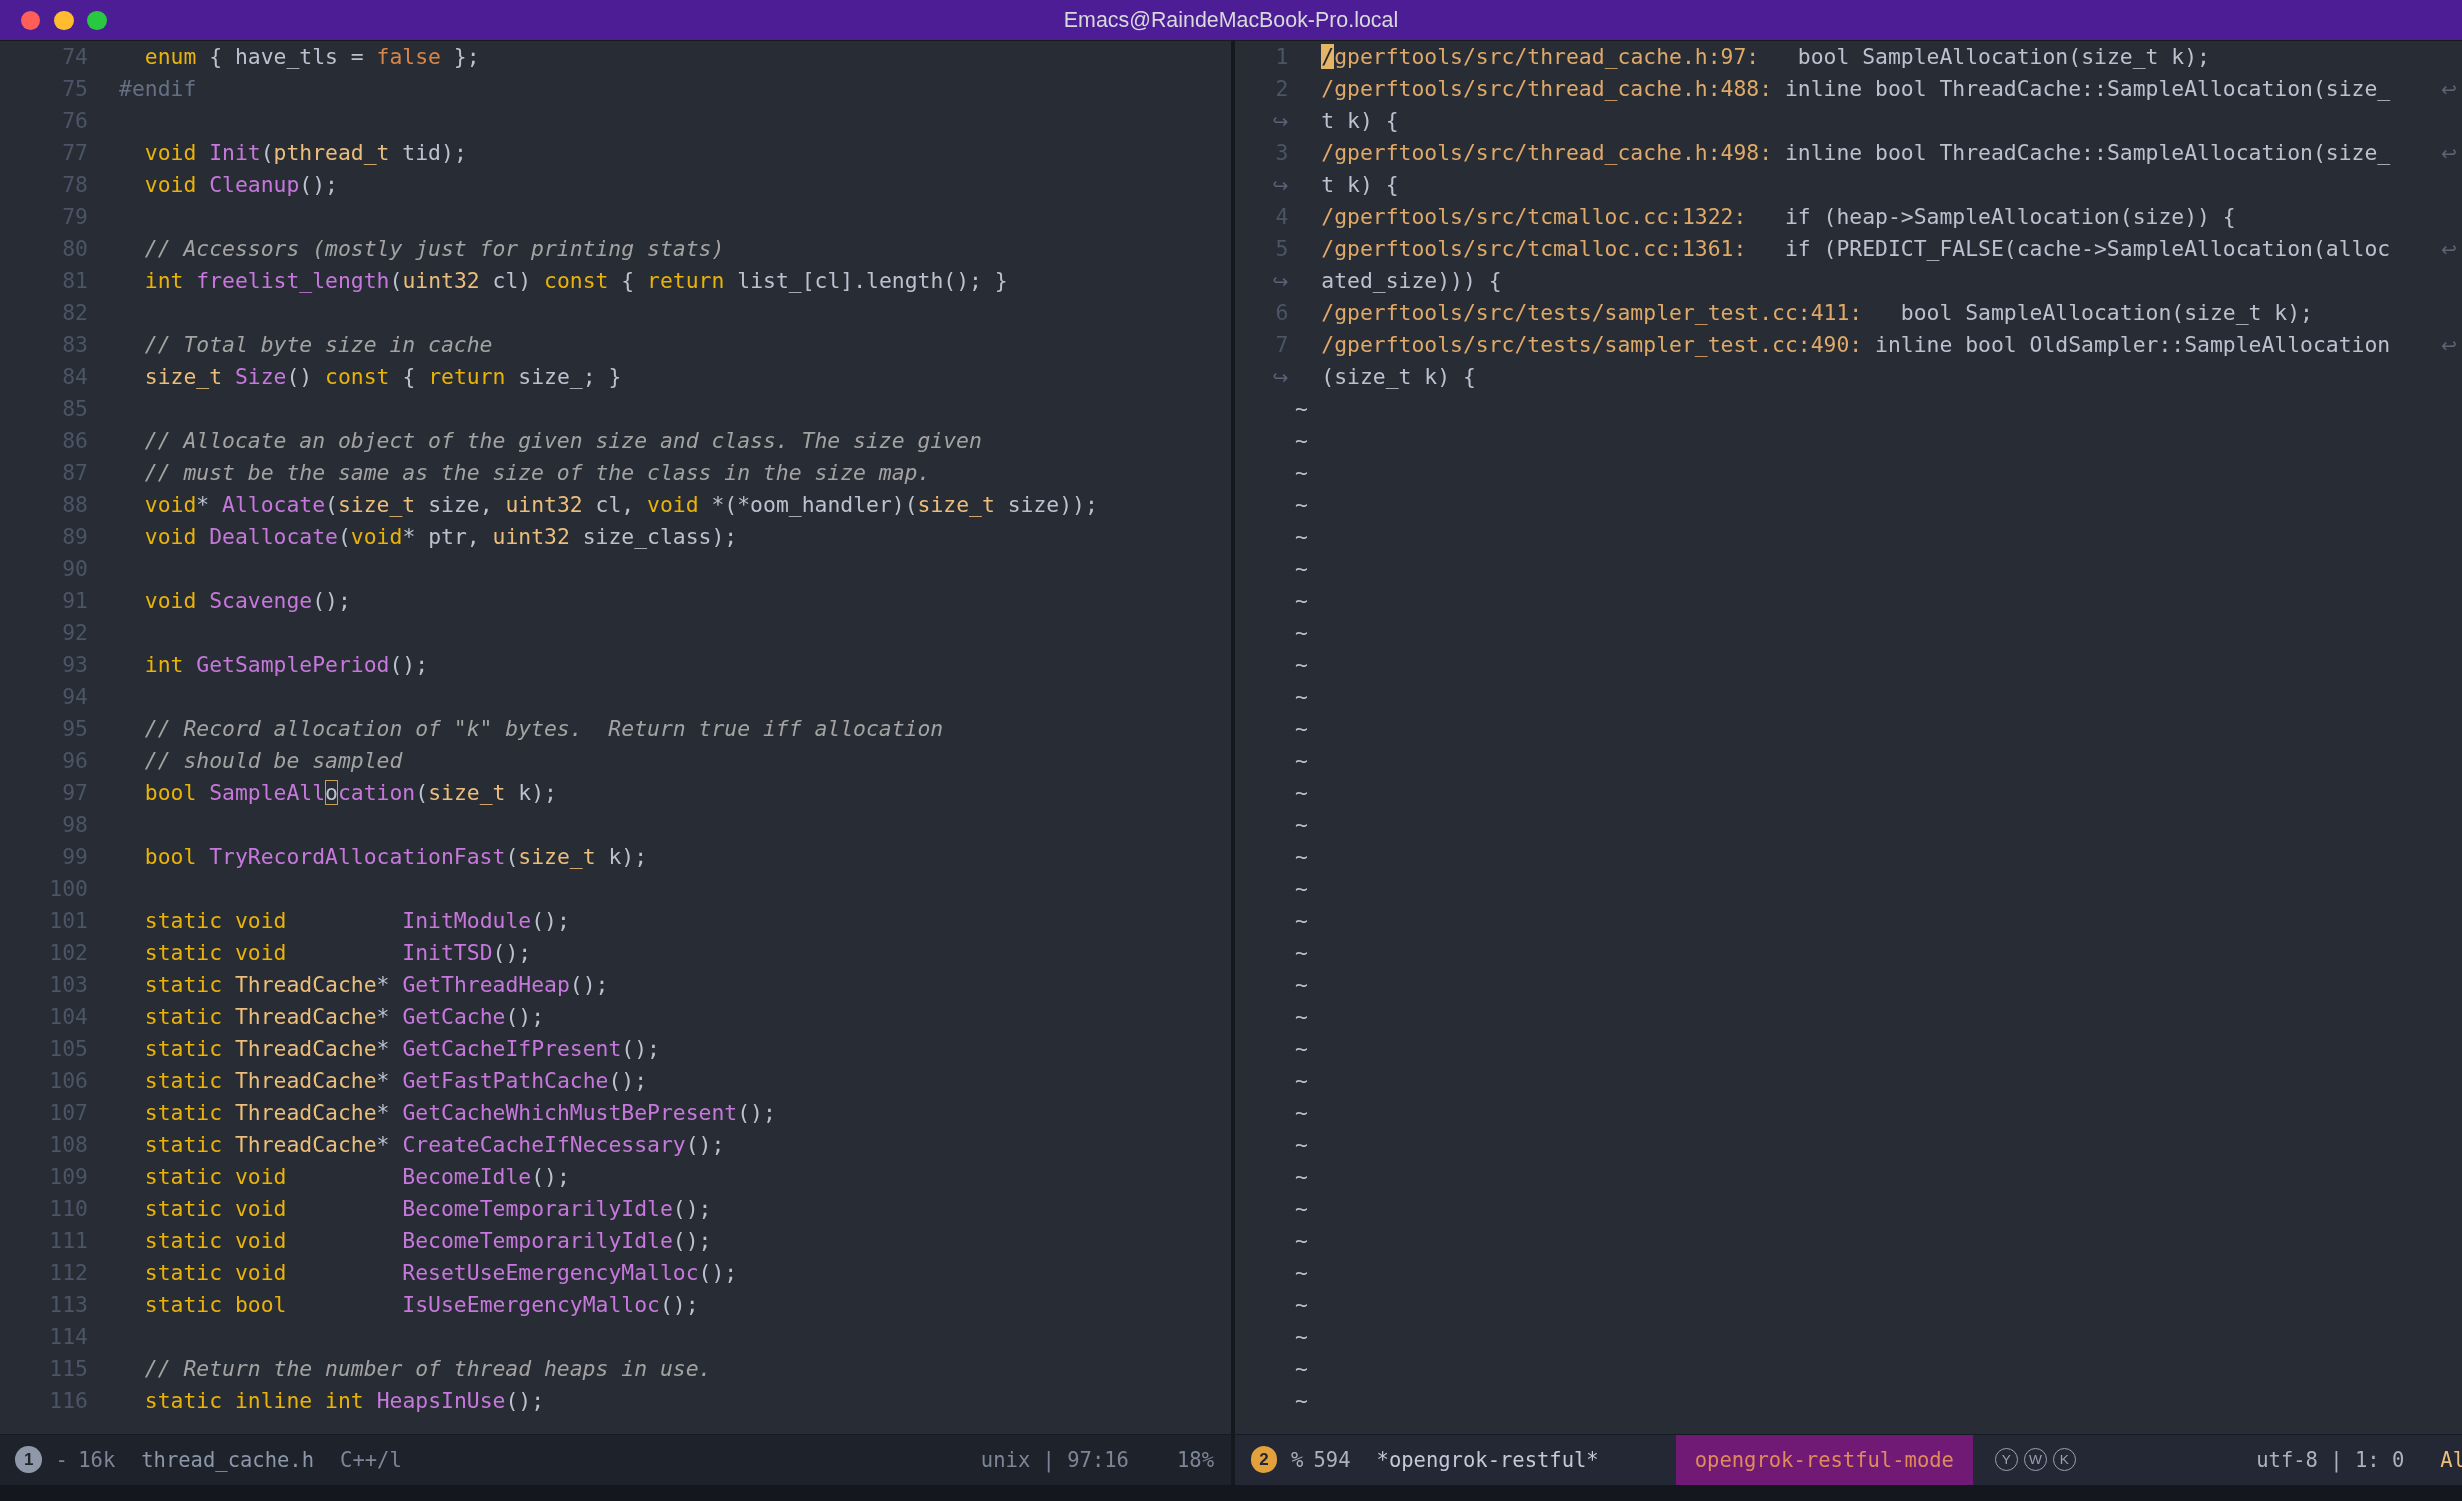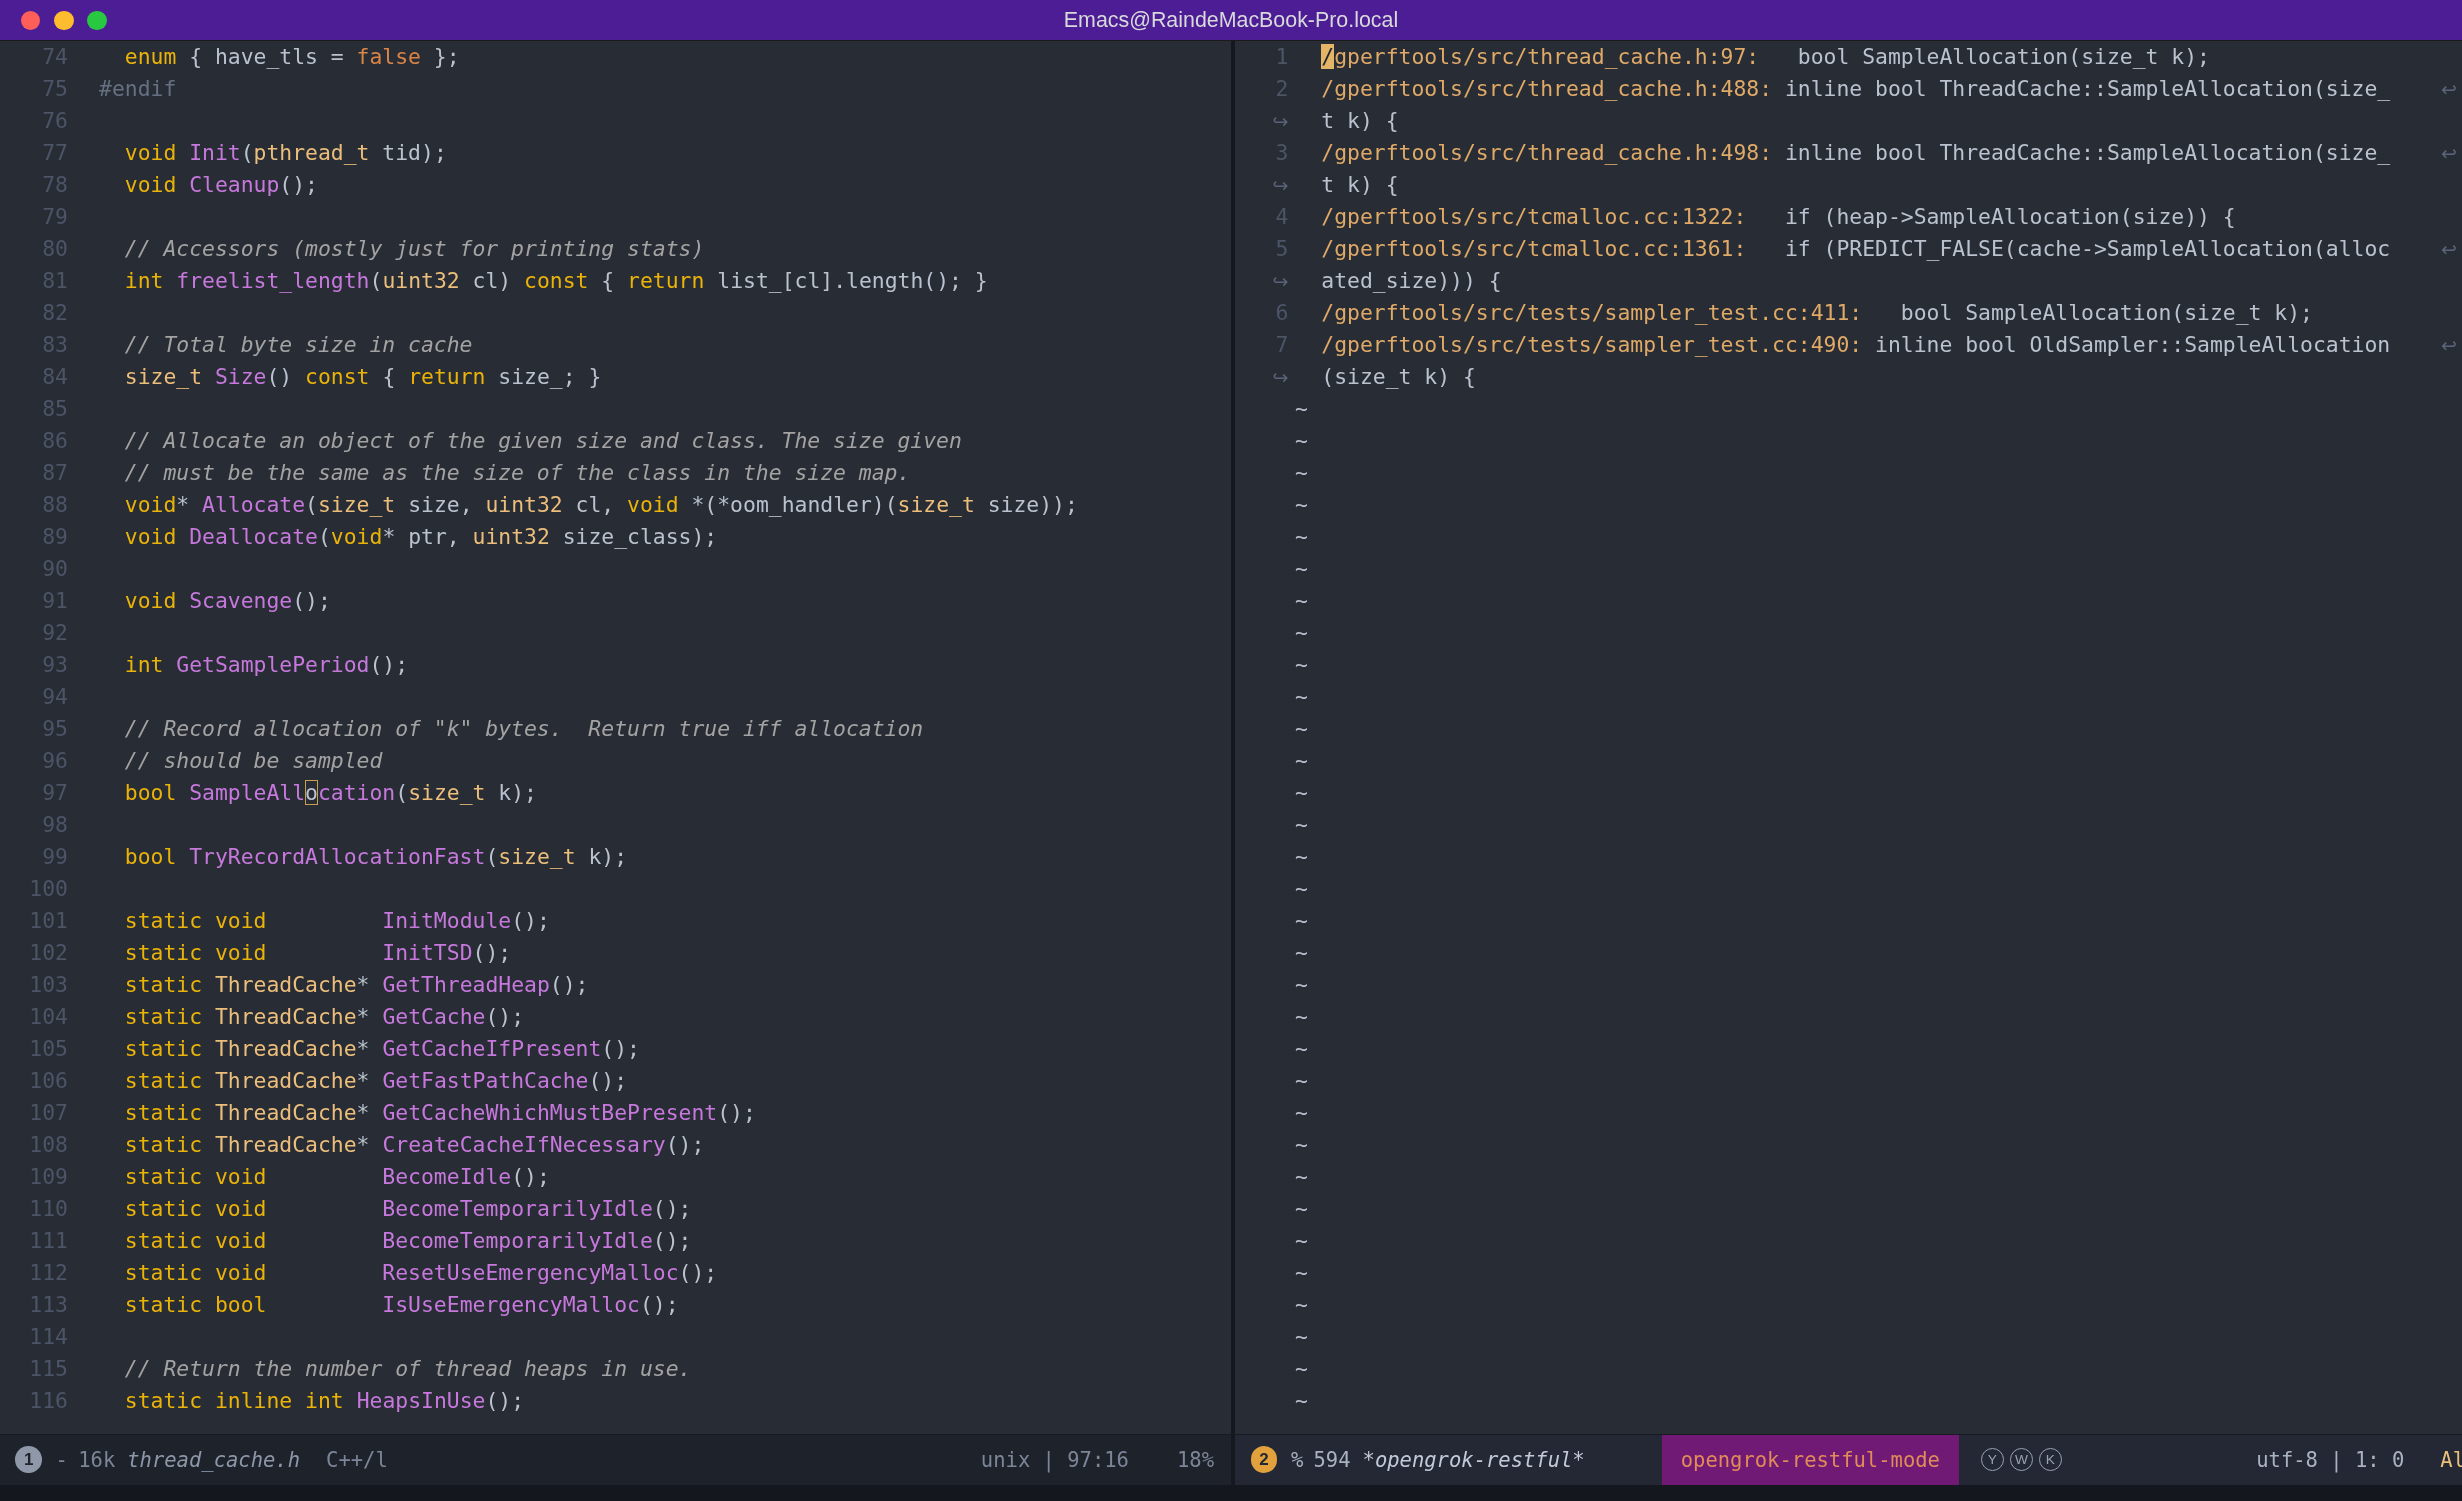--- a/index.html
+++ b/index.html
@@ -21,21 +21,21 @@
   .light.red { background:#ff5f58; }
   .light.yellow { background:#febc2e; }
   .light.green { background:#28c840; }
   .title {
     width:100%; text-align:center; color:#d8d9db;
     font-family:"Liberation Sans", sans-serif; font-size:21.4px;
   }
   
   .editor { flex:1 1 auto; display:flex; overflow:hidden; }
   .pane { overflow:hidden; position:relative; }
-  .pane.left { width:1231px; flex:0 0 1231px; }
+  .pane.left { width:1231px; flex:0 0 1231px;padding-left:20px; }
   .vdivider { width:4.3px; flex:0 0 4.3px; background:#15181f; }
   .pane.right { flex:1 1 auto; }
   .row {
     height:32px; line-height:32px; font-size:21.4px;
     color:#bac2cf; display:flex; position:relative;
   }
   .lnum {
     flex:0 0 68px; text-align:right; color:#4c5567; white-space:pre;
   }
   .pane.right .lnum { flex:0 0 53px; }
@@ -66,21 +66,21 @@
   .ml-right { flex:1 1 auto; background:#232834; color:#aab2c0; padding:0 0 0 15.4px; }
   .winbadge {
     width:26.5px; height:26.5px; border-radius:50%; flex:0 0 26.5px;
     display:flex; align-items:center; justify-content:center;
     font-family:"Liberation Sans", sans-serif; font-size:17px; font-weight:bold;
   }
   .winbadge.inactive { background:#8f98a9; color:#20242b; }
   .winbadge.active   { background:#e2a13c; color:#23272f; }
   .ml-state { margin-left:13.7px; }
   .ml-size  { margin-left:10.3px; }
-  .ml-bufname { margin-left:12px;font-style:italic; }
+  .ml-bufname { margin-left:26px; }
   .ml-left .ml-bufname { color:#8d97a9; }
   .ml-right .ml-bufname { color:#c3cad7; }
   .ml-mode { margin-left:26px; }
   .spacer { flex:1 1 auto; }
   .ml-righttext { margin-right:0; }
   .ml-percent { margin-left:48px; margin-right:17px; }
   .mm-seg {
     background:#701a75; color:#e08b59; height:100%;
     display:flex; align-items:center; padding:0 19px; margin-left:77px;
   }

